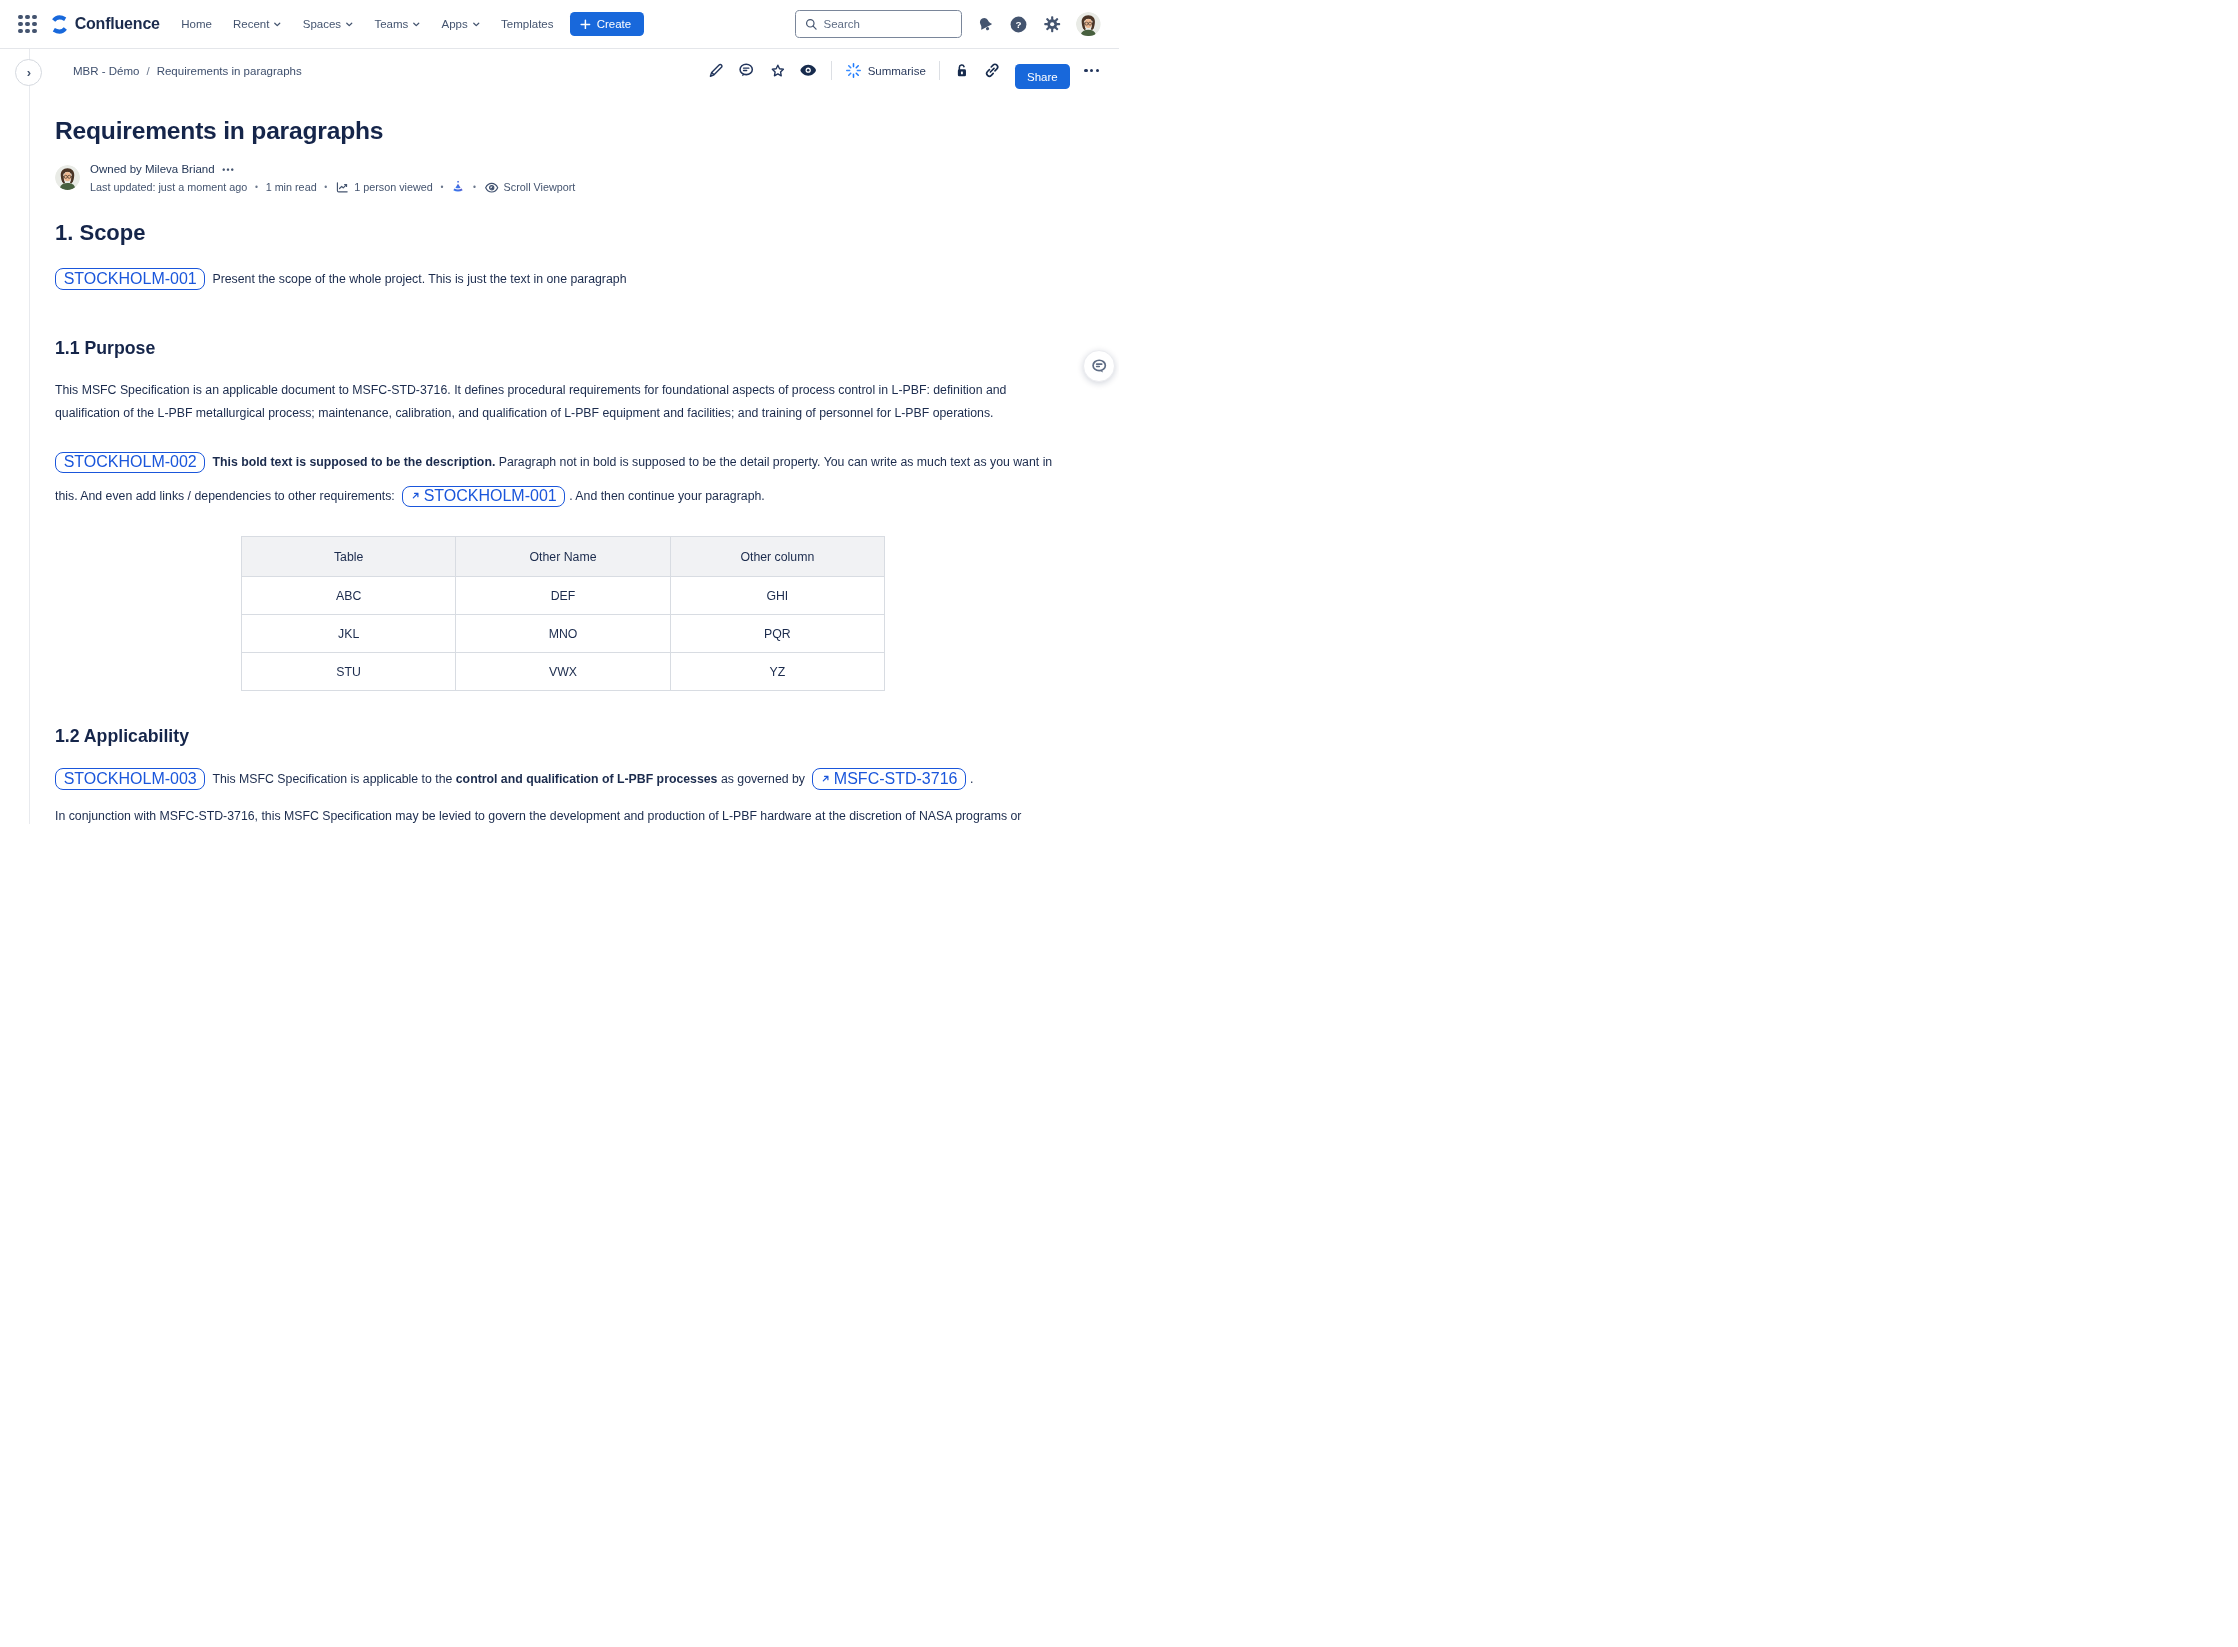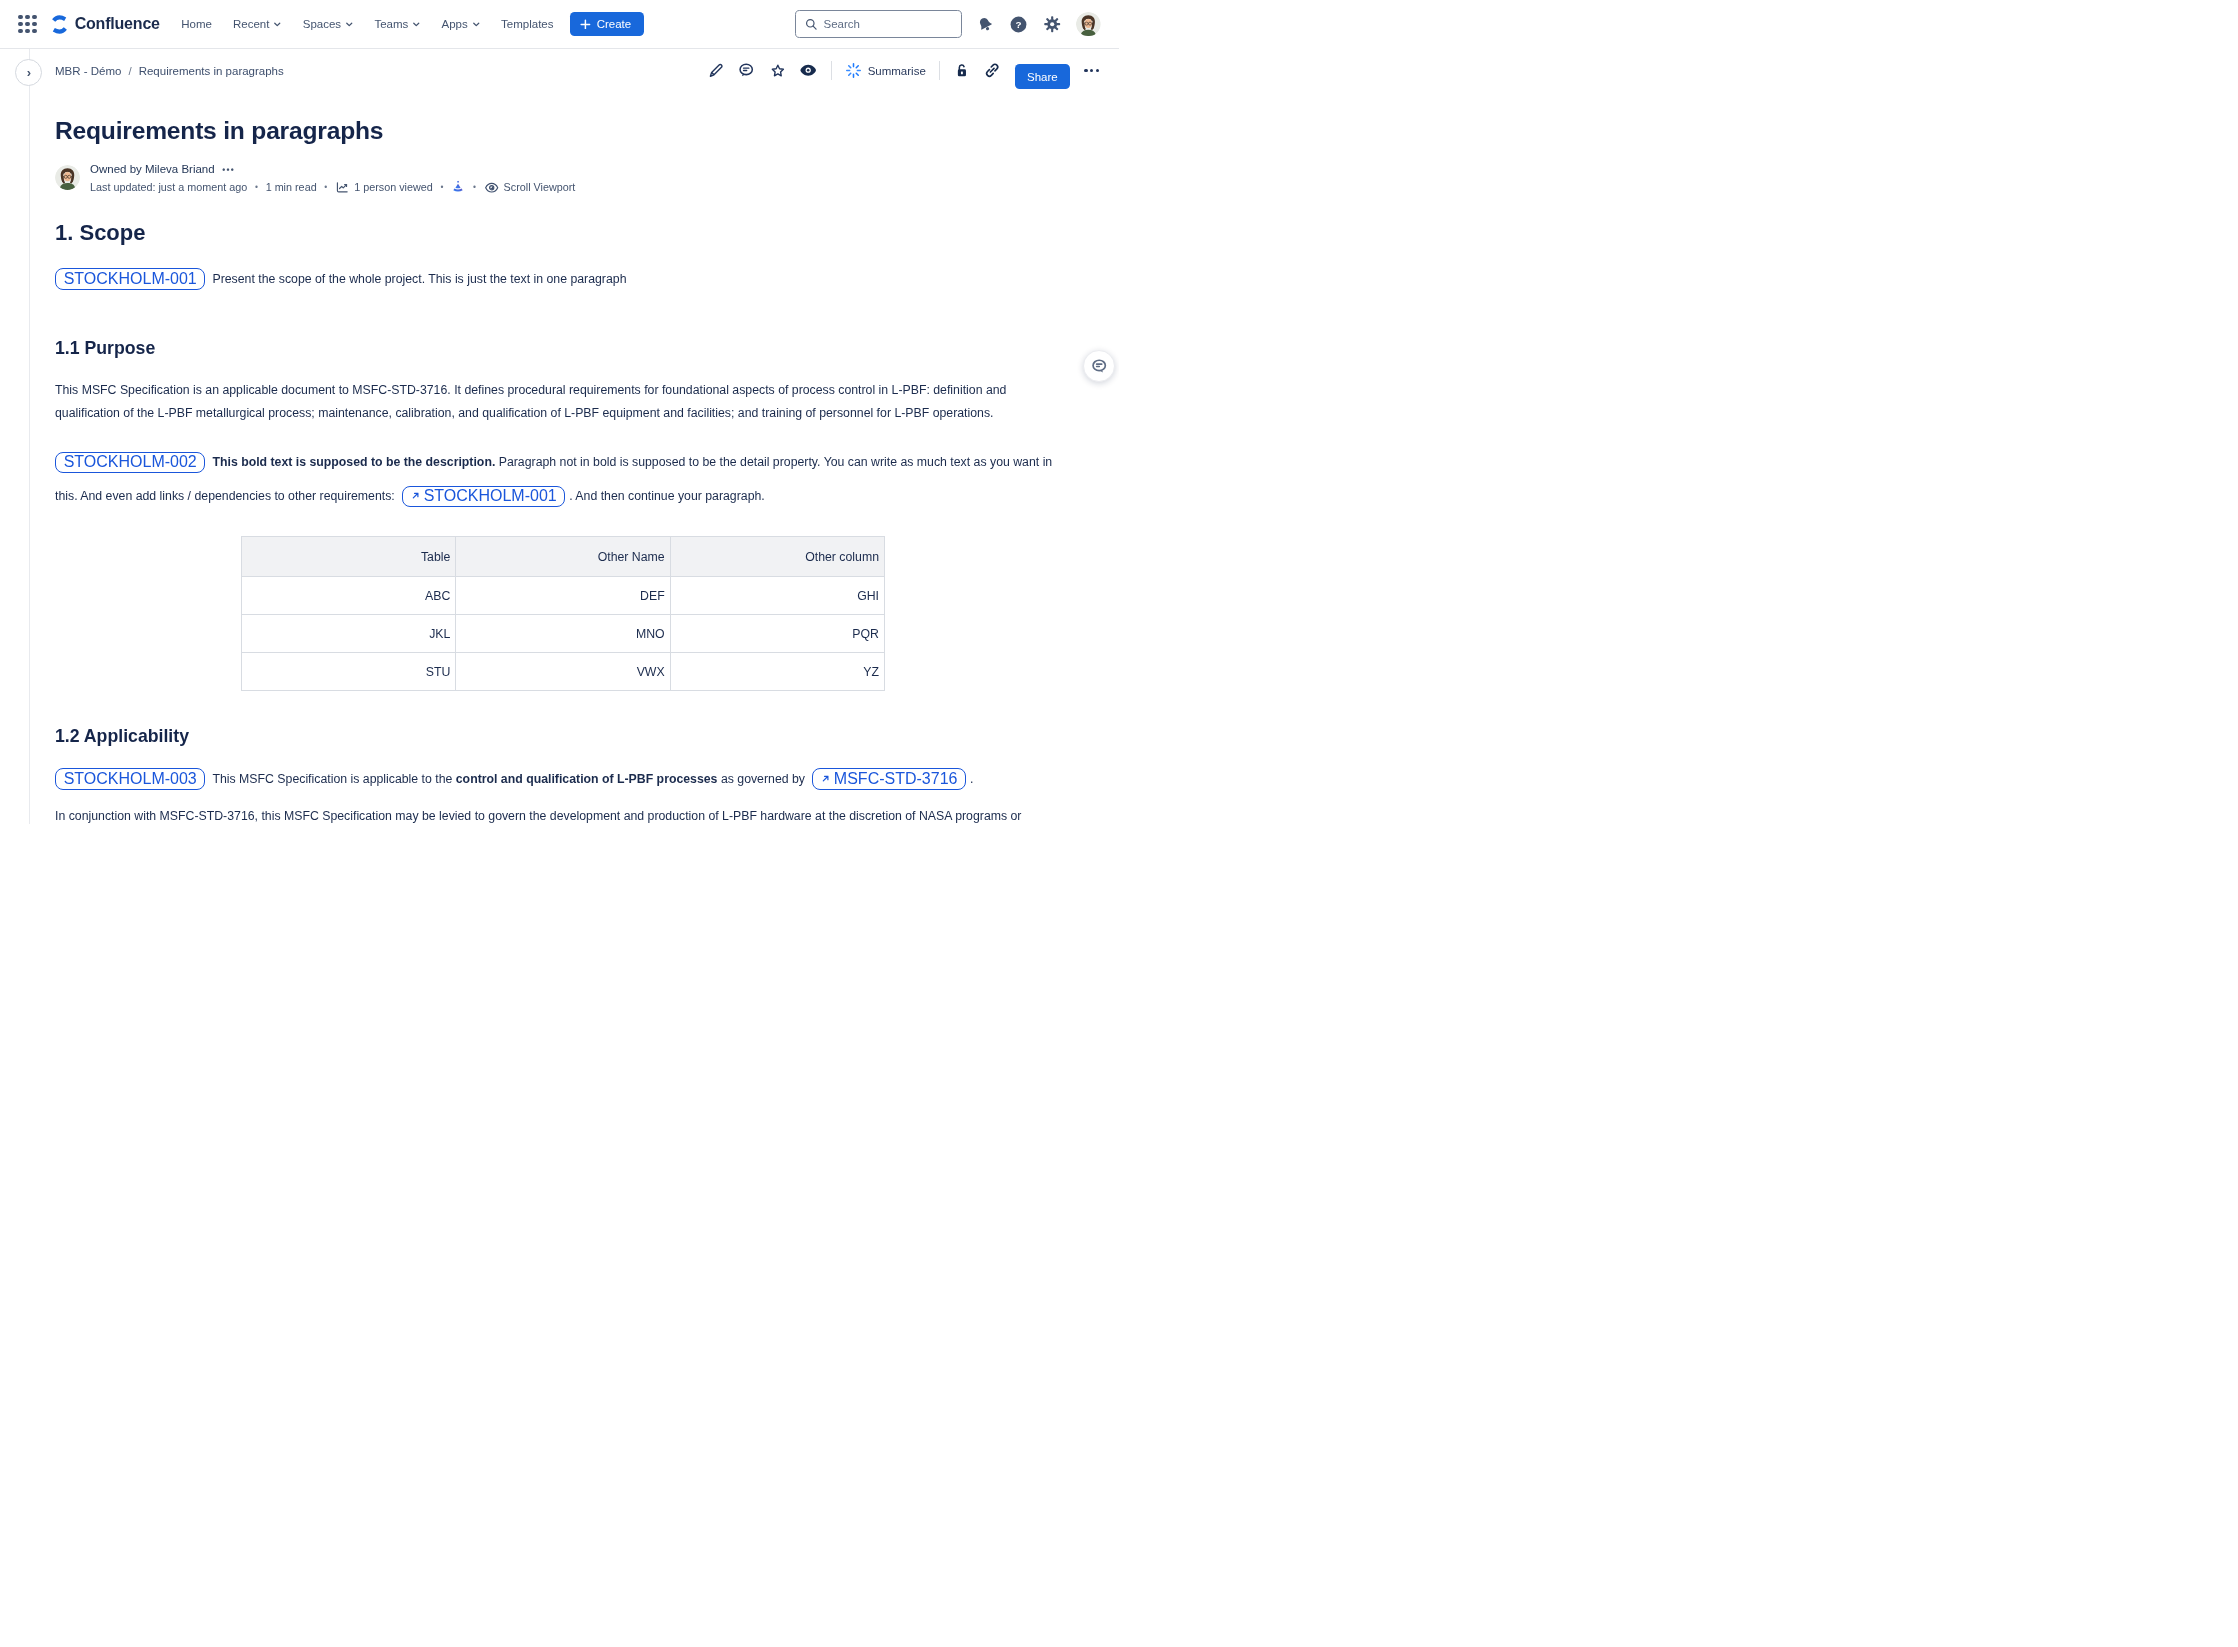--- a/index.html
+++ b/index.html
@@ -38,21 +38,21 @@
 
   
   .left-rail { position:absolute; left:29px; top:49px; bottom:0; width:0.8px; background:#E8EAEE; z-index:1; }
   .rail-expand {
     position:absolute; left:15.4px; top:59px; width:27px; height:27px; border-radius:50%;
     background:#fff; border:0.8px solid #D5D9DF; color:#44546F; z-index:6;
     display:flex; align-items:center; justify-content:center; font-size:13px; cursor:pointer; font-weight:600;
   }
 
   
-  .crumbbar { height:43px; display:flex; align-items:center; padding-left:55px; padding-right:18.4px; position:relative; z-index:4; }
+  .crumbbar { height:43px; display:flex; align-items:center; padding-left:73px; padding-right:18.4px; position:relative; z-index:4; }
   .crumbs { display:flex; align-items:center; gap:7px; font-size:11.5px; color:#3E4F6D; }
   .crumb { cursor:pointer; }
   .crumb-sep { color:#6B778C; }
   .toolbar { margin-left:auto; display:flex; align-items:center; gap:13px; color:#22355C; }
   .tool { cursor:pointer; color:#22355C; }
   .vdiv { width:0.8px; height:18.4px; background:#DCDFE4; }
   .summarise { display:flex; align-items:center; gap:6.1px; cursor:pointer; font-size:11.5px; font-weight:500; color:#2A3A5C; }
   .btn-share { background:#1868DB; color:#fff; border:none; border-radius:4.6px; font-size:11.5px; font-weight:500; padding:6.1px 12.3px; cursor:pointer;margin-top:12px; }
   .dots3 { display:flex; gap:2.7px; cursor:pointer; padding:3.1px 1.5px; }
   .dots3 i { width:3.1px; height:3.1px; border-radius:50%; background:#22355C; }
@@ -79,21 +79,21 @@
     display:inline-flex; align-items:center; gap:3.8px; vertical-align:middle; position:relative; top:-0.8px;
     border:1.3px solid #1A56DB; border-radius:8px; background:#fff;
     color:#1A56DB; font-size:16px; font-weight:500; line-height:15.4px;
     padding:1.5px 7.7px 2.3px; cursor:pointer; white-space:nowrap;
   }
   .chip.lead { margin-right:7px; }
   .chip.inline { margin:0 3.8px; }
 
   
   table.grid { width:644px; margin:23px auto 0; border-collapse:collapse; font-size:12.3px; color:#1B2B4D; }
-  table.grid th, table.grid td { border:0.8px solid #D8DCE2; width:214px; text-align:right; font-weight:400; padding:0 5px; }
+  table.grid th, table.grid td { border:0.8px solid #D8DCE2; width:214px; text-align:center; font-weight:400; padding:0 5px; }
   table.grid th { background:#F1F2F4; height:40px; }
   table.grid td { height:38px; background:#fff; }
 
   
   .float-comment {
     position:absolute; right:3.8px; top:350px; width:32px; height:32px; border-radius:50%;
     background:#fff; border:0.8px solid #EBECF0; box-shadow:0 1.5px 6.1px rgba(9,30,66,.18);
     display:flex; align-items:center; justify-content:center; color:#5E6C84; cursor:pointer; z-index:8;
   }
 </style>

